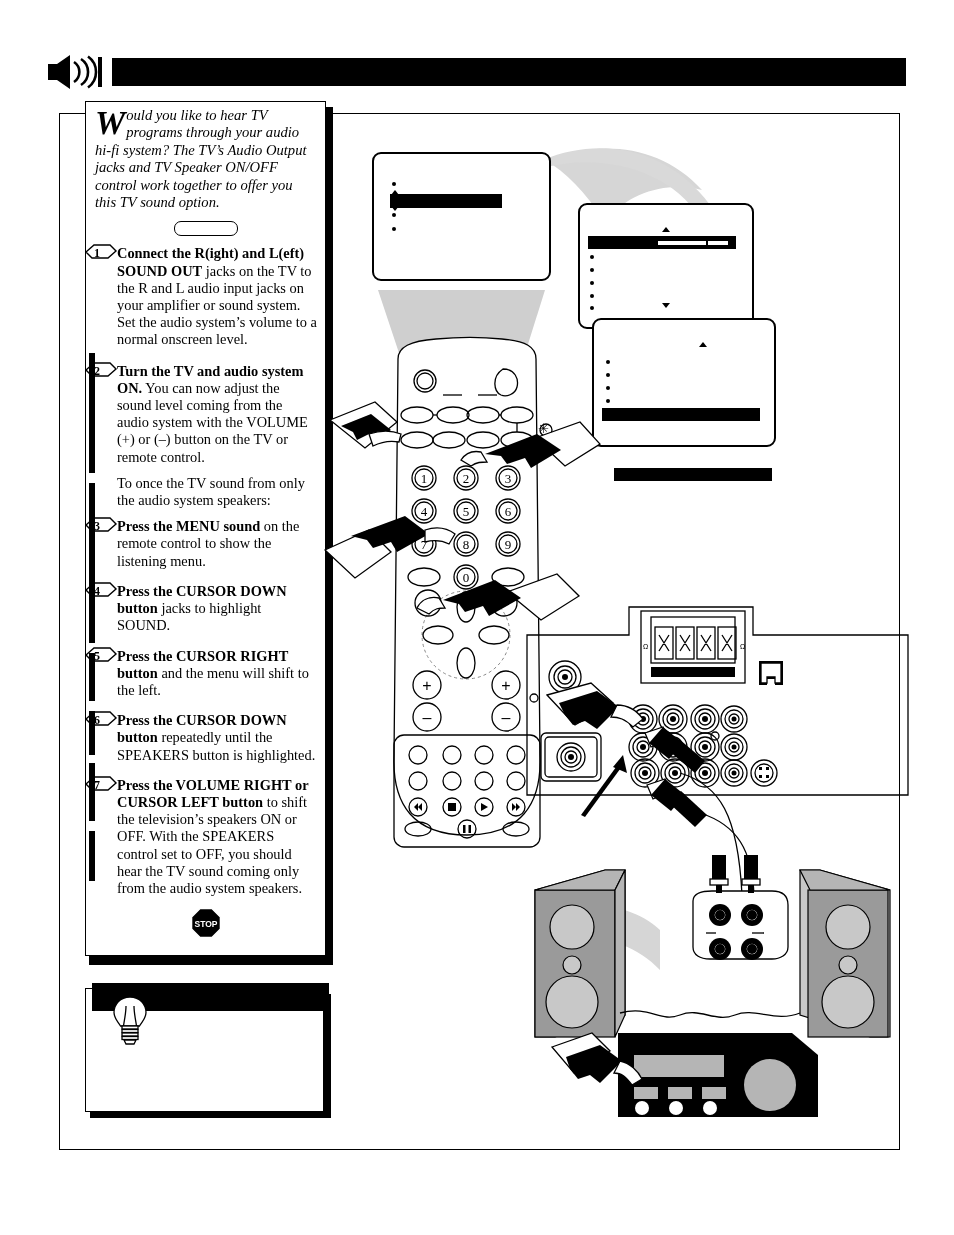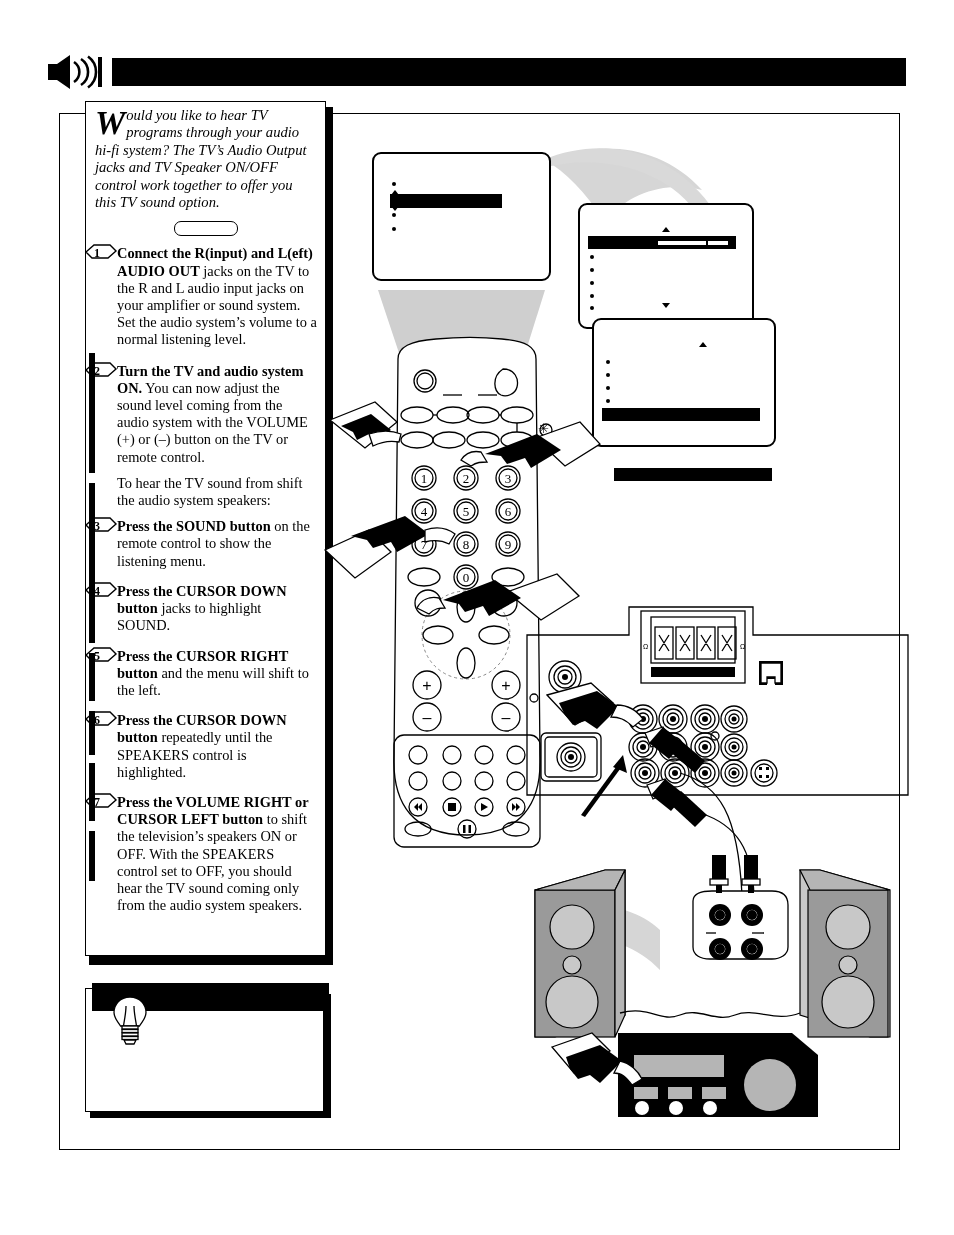--- a/index.html
+++ b/index.html
@@ -113,43 +113,43 @@
 
       <div class="pill"></div>
 
       <div class="step" style="margin-top:2px">
         <span class="num">
           <svg width="34" height="18" viewBox="0 0 34 18">
             <path class="ln" d="M3 9 L11 2 L27 2 L33 8 L25 15 L9 15 Z" style="stroke-width:1.4"></path>
             <text x="11" y="13.5" font-family="Liberation Serif, serif" font-size="12" font-weight="bold">1</text>
           </svg>
         </span>
-        <b>Connect the R(input) and L(eft) AUDIO OUT</b><span> jacks on the TV to the R and L audio input jacks on your amplifier or sound system.  Set the audio system’s volume to a normal listening level.</span>
+        <b>Connect the R(ight) and L(eft) SOUND OUT</b><span> jacks on the TV to the R and L audio input jacks on your amplifier or sound system.  Set the audio system’s volume to a normal onscreen level.</span>
       </div>
 
       <div class="step" style="margin-top:14px">
         <span class="num">
           <svg width="34" height="18" viewBox="0 0 34 18">
             <path class="ln" d="M3 9 L11 2 L27 2 L33 8 L25 15 L9 15 Z" style="stroke-width:1.4"></path>
             <text x="11" y="13.5" font-family="Liberation Serif, serif" font-size="12" font-weight="bold">2</text>
           </svg>
         </span>
         <b>Turn the TV and audio system ON.</b><span>  You can now adjust the sound level coming from the audio system with the VOLUME (+) or (–) button on the TV or remote control.</span>
       </div>
 
-      <div class="para">To hear the TV sound from shift the audio system speakers:</div>
+      <div class="para">To once the TV sound from only the audio system speakers:</div>
 
       <div class="step">
         <span class="num">
           <svg width="34" height="18" viewBox="0 0 34 18">
             <path class="ln" d="M3 9 L11 2 L27 2 L33 8 L25 15 L9 15 Z" style="stroke-width:1.4"></path>
             <text x="11" y="13.5" font-family="Liberation Serif, serif" font-size="12" font-weight="bold">3</text>
           </svg>
         </span>
-        <b>Press the SOUND button</b><span> on the remote control to show the listening menu.</span>
+        <b>Press the MENU sound</b><span> on the remote control to show the listening menu.</span>
       </div>
 
       <div class="step" style="margin-top:13px">
         <span class="num">
           <svg width="34" height="18" viewBox="0 0 34 18">
             <path class="ln" d="M3 9 L11 2 L27 2 L33 8 L25 15 L9 15 Z" style="stroke-width:1.4"></path>
             <text x="11" y="13.5" font-family="Liberation Serif, serif" font-size="12" font-weight="bold">4</text>
           </svg>
         </span>
         <b>Press the CURSOR DOWN button</b><span> jacks to highlight SOUND.</span>
@@ -165,33 +165,42 @@
         <b>Press the CURSOR RIGHT button</b><span> and the menu will shift to the left.</span>
       </div>
 
       <div class="step" style="margin-top:13px">
         <span class="num">
           <svg width="34" height="18" viewBox="0 0 34 18">
             <path class="ln" d="M3 9 L11 2 L27 2 L33 8 L25 15 L9 15 Z" style="stroke-width:1.4"></path>
             <text x="11" y="13.5" font-family="Liberation Serif, serif" font-size="12" font-weight="bold">6</text>
           </svg>
         </span>
-        <b>Press the CURSOR DOWN button</b><span> repeatedly until the SPEAKERS control is highlighted.</span>
+        <b>Press the CURSOR DOWN button</b><span> repeatedly until the SPEAKERS button is highlighted.</span>
       </div>
 
       <div class="step" style="margin-top:13px">
         <span class="num">
           <svg width="34" height="18" viewBox="0 0 34 18">
             <path class="ln" d="M3 9 L11 2 L27 2 L33 8 L25 15 L9 15 Z" style="stroke-width:1.4"></path>
             <text x="11" y="13.5" font-family="Liberation Serif, serif" font-size="12" font-weight="bold">7</text>
           </svg>
         </span>
         <b>Press the VOLUME RIGHT or CURSOR LEFT button</b><span> to shift the television’s speakers ON or OFF. With the SPEAKERS control set to OFF, you should hear the TV sound coming only from the audio system speakers.</span>
       </div>
 
+      <div class="stopwrap">
+        <span class="stop">
+          <svg width="32" height="32" viewBox="0 0 32 32">
+            <polygon class="fillk" points="10,1.5 22,1.5 30.5,10 30.5,22 22,30.5 10,30.5 1.5,22 1.5,10"></polygon>
+            <polygon points="10,1.5 22,1.5 30.5,10 30.5,22 22,30.5 10,30.5 1.5,22 1.5,10" fill="none" stroke="#fff" stroke-width="1.6"></polygon>
+            <text x="16" y="20" text-anchor="middle" fill="#fff" font-family="Liberation Sans, sans-serif" font-size="8.5" font-weight="bold">STOP</text>
+          </svg>
+        </span>
+      </div>
     </div>
 
     <div class="vbar" style="top:252px;height:120px"></div>
     <div class="vbar" style="top:382px;height:160px"></div>
     <div class="vbar" style="top:552px;height:48px"></div>
     <div class="vbar" style="top:610px;height:44px"></div>
     <div class="vbar" style="top:662px;height:58px"></div>
     <div class="vbar" style="top:730px;height:50px"></div>
   </div>
 

